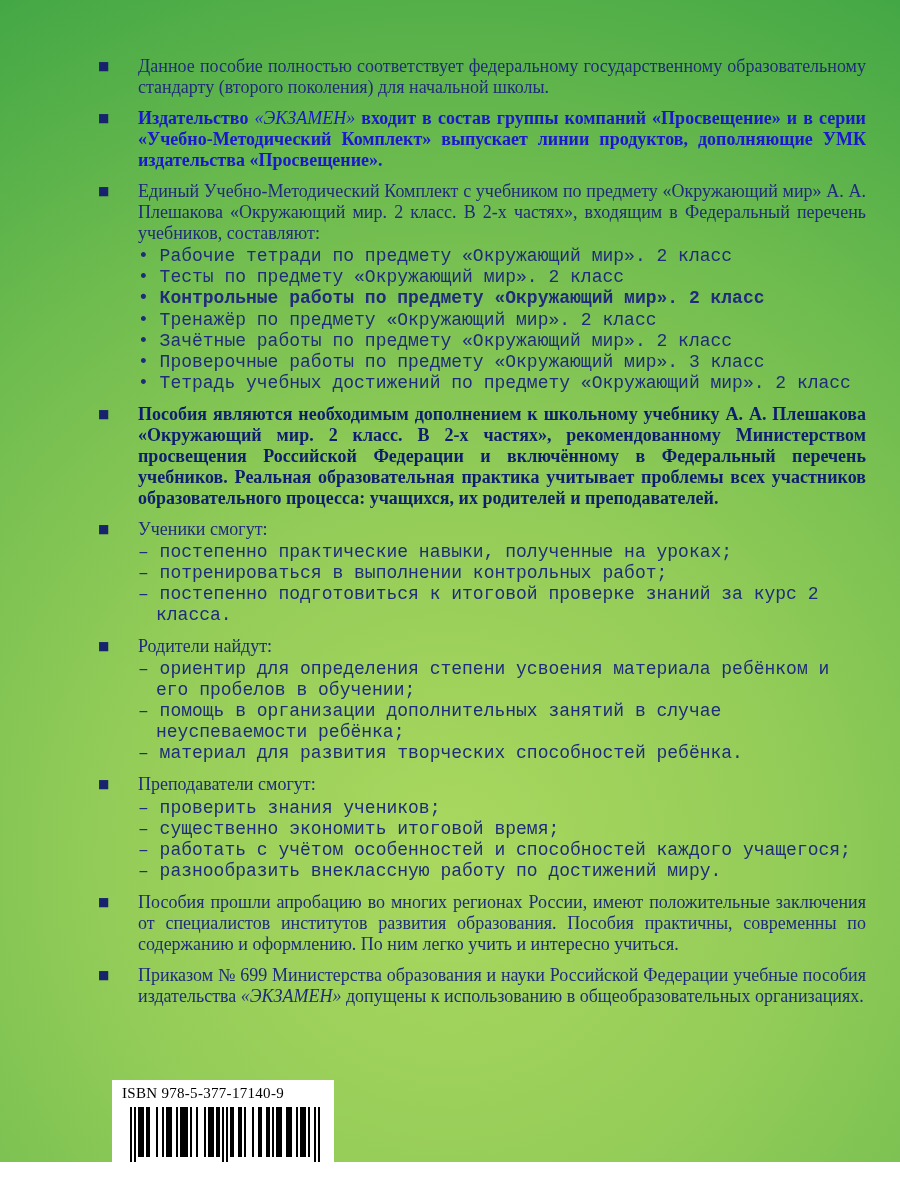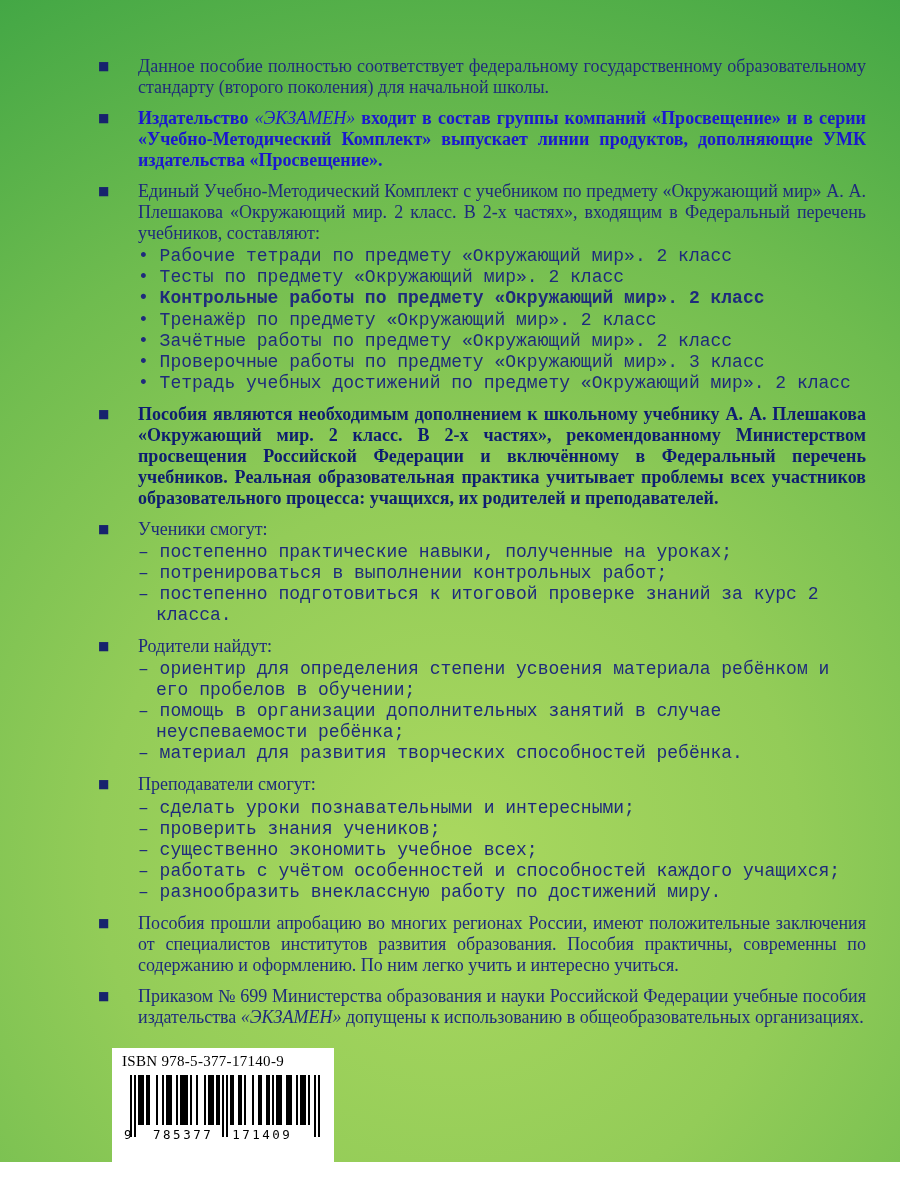--- a/index.html
+++ b/index.html
@@ -26,21 +26,21 @@
   }
   .body { flex:1; }
   .just { text-align:justify; }
   .blue   { color:#1a18cf; font-weight:bold; }
   .dark   { color:#0e1d70; font-weight:bold; }
   .bold   { font-weight:bold; }
   .brand  { font-style:italic; font-weight:normal; }
   .list { margin-top:2px; }
   .line { padding-left:18px; text-indent:-18px;font-family:Liberation Mono, monospace; }
   .isbn-box {
-    position:absolute; left:112px; top:1048px; width:222px; height:118px;
+    position:absolute; left:112px; top:1080px; width:222px; height:118px;
     background:#ffffff; box-sizing:border-box; padding:5px 8px 4px 10px;
     color:#000;
   }
   .isbn-text { font-size:15px; letter-spacing:0.3px; white-space:nowrap; }
   .barcode {
     margin-top:5px; padding-left:8px;
     display:flex; align-items:flex-start; height:62px;
   }
   .barcode .m { height:50px; }
   .barcode .m.b { background:#000; }
@@ -114,24 +114,23 @@
             <div class="line">– материал для развития творческих способностей ребёнка.</div>
           </div>
         </div>
       </div>
 
       <div class="sec">
         <div class="marker">■</div>
         <div class="body">
           <div>Преподаватели смогут:</div>
           <div class="list">
-            <div class="line">– сделать уроки познавательными и интересными;</div>
             <div class="line">– проверить знания учеников;</div>
-            <div class="line">– существенно экономить учебное всех;</div>
-            <div class="line">– работать с учётом особенностей и способностей каждого учащихся;</div>
+            <div class="line">– существенно экономить итоговой время;</div>
+            <div class="line">– работать с учётом особенностей и способностей каждого учащегося;</div>
             <div class="line">– разнообразить внеклассную работу по достижений миру.</div>
           </div>
         </div>
       </div>
 
       <div class="sec">
         <div class="marker">■</div>
         <div class="body just">Пособия прошли апробацию во многих регионах России, имеют положительные заключения от специалистов институтов развития образования. Пособия практичны, современны по содержанию и оформлению. По ним легко учить и интересно учиться.</div>
       </div>
 

